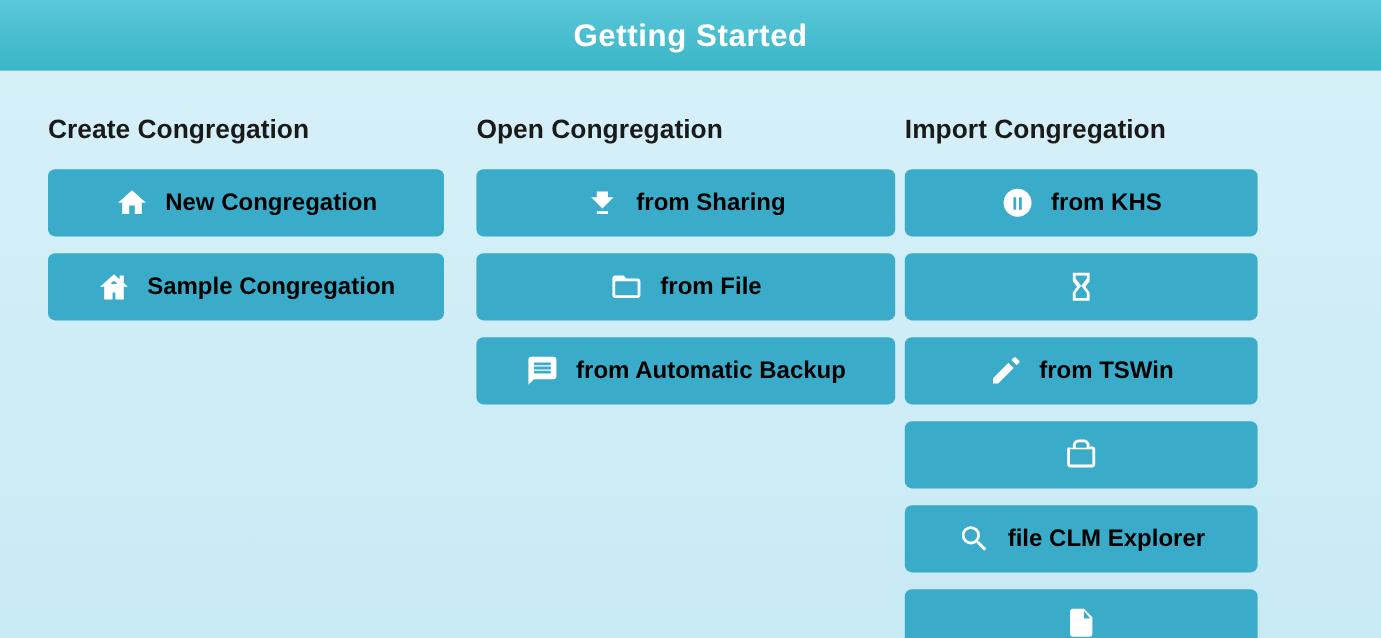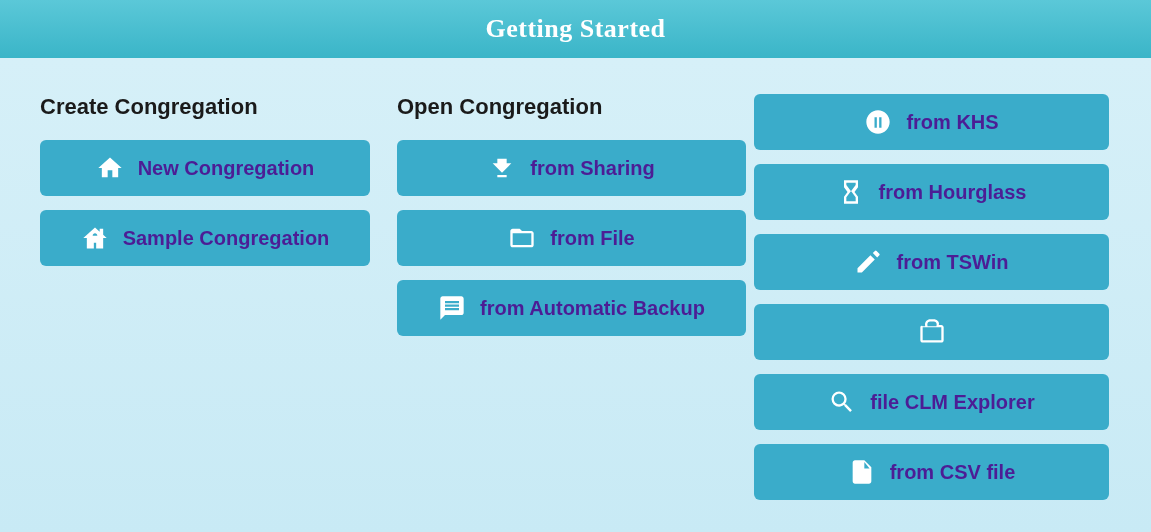--- a/index.html
+++ b/index.html
@@ -12,21 +12,20 @@
     }
 
     .header {
       background: linear-gradient(to bottom, #5bc8d8, #3ab5c8);
       text-align: center;
       padding: 14px 0;
       color: white;
       font-size: 26px;
       font-weight: bold;
       letter-spacing: 0.5px;
-      font-family: Liberation Serif, serif;
     }
 
     .main-content {
       display: flex;
       flex-direction: row;
       padding: 36px 40px 30px 40px;
       gap: 0;
       background: linear-gradient(to bottom, #d6f0f8 0%, #c8eaf5 100%);
       height: calc(532px - 56px);
     }
@@ -44,21 +43,21 @@
       color: #1a1a1a;
       margin-bottom: 20px;
     }
 
     .btn {
       display: flex;
       align-items: center;
       justify-content: center;
       gap: 14px;
       background: #3aacca;
-      color: #4c1d95;
+      color: #000000;
       border: none;
       border-radius: 6px;
       font-size: 20px;
       font-weight: bold;
       cursor: pointer;
       padding: 14px 8px;
       margin-bottom: 14px;
       width: 330px;
       text-align: center;
       transition: background 0.2s;
@@ -74,21 +73,21 @@
 
     .column-create .btn {
       width: 330px;
     }
 
     .column-open .btn {
       width: 349px;
     }
 
     .column-import .btn {
-      width: 355px;
+      width: 294px;
     }
 
     
     .icon-svg {
       width: 28px;
       height: 28px;
       fill: white;
       display: inline-block;
       vertical-align: middle;
     }
@@ -149,37 +148,37 @@
       <span class="btn-icon">
         <svg class="icon-svg" viewBox="0 0 24 24" xmlns="http://www.w3.org/2000/svg">
           <path d="M20 2H4c-1.1 0-2 .9-2 2v18l4-4h14c1.1 0 2-.9 2-2V4c0-1.1-.9-2-2-2zm-2 12H6v-2h12v2zm0-3H6V9h12v2zm0-3H6V6h12v2z"></path>
         </svg>
       </span>
       <span>from Automatic Backup</span>
     </button>
   </div>
 
   <div class="column column-import">
+    <div class="column-title">Import Congregation</div>
 
     <button class="btn">
       <span class="btn-icon">
         <svg class="icon-svg" viewBox="0 0 24 24" xmlns="http://www.w3.org/2000/svg">
           <path d="M12 2C6.48 2 2 6.48 2 12s4.48 10 10 10 10-4.48 10-10S17.52 2 12 2zm-1 15H9V8h2v9zm4 0h-2V8h2v9z"></path>
         </svg>
       </span>
       <span>from KHS</span>
     </button>
 
     <button class="btn">
       <span class="btn-icon">
         <svg class="icon-svg" viewBox="0 0 24 24" xmlns="http://www.w3.org/2000/svg">
           <path d="M6 2v6l3 4-3 4v6h12v-6l-3-4 3-4V2H6zm10 14.5V20H8v-3.5l4-5.33 4 5.33zM12 11.33L8 6V4h8v2l-4 5.33z"></path>
         </svg>
       </span>
-      <span>from Hourglass</span>
     </button>
 
     <button class="btn">
       <span class="btn-icon">
         <svg class="icon-svg" viewBox="0 0 24 24" xmlns="http://www.w3.org/2000/svg">
           <path d="M3 17.25V21h3.75L17.81 9.94l-3.75-3.75L3 17.25zm18.71-10.96c.39-.39.39-1.02 0-1.41l-2.34-2.34a.9959.9959 0 0 0-1.41 0l-1.83 1.83 3.75 3.75 1.83-1.83z"></path>
         </svg>
       </span>
       <span>from TSWin</span>
     </button>
@@ -200,16 +199,15 @@
       </span>
       <span>file CLM Explorer</span>
     </button>
 
     <button class="btn">
       <span class="btn-icon">
         <svg class="icon-svg" viewBox="0 0 24 24" xmlns="http://www.w3.org/2000/svg">
           <path d="M14 2H6c-1.1 0-2 .9-2 2v16c0 1.1.9 2 2 2h12c1.1 0 2-.9 2-2V8l-6-6zm1 9H9v2h6v-2zm0 4H9v2h6v-2zm-1-9V3.5L18.5 9H14z"></path>
         </svg>
       </span>
-      <span>from CSV file</span>
     </button>
   </div>
 </div>
 
 </body></html>

